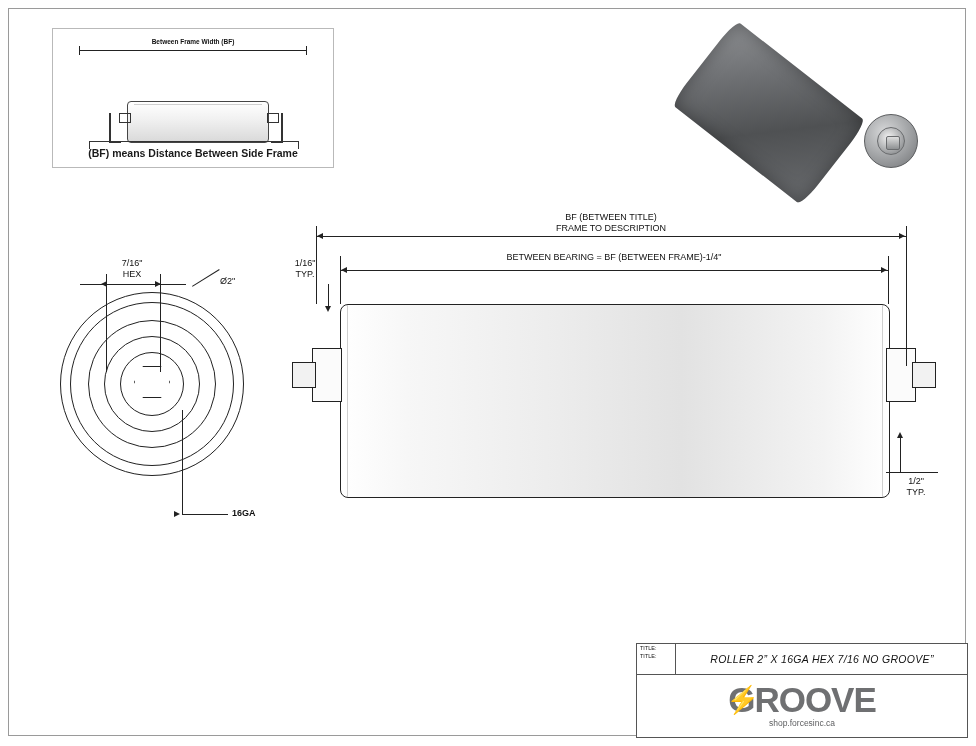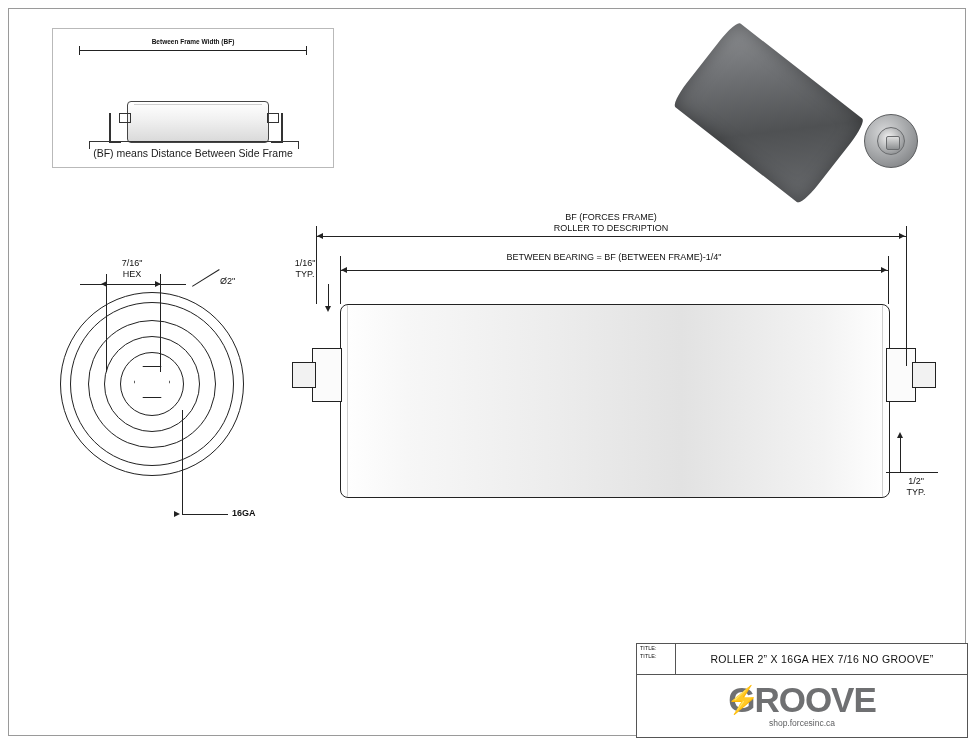--- a/index.html
+++ b/index.html
@@ -17,21 +17,21 @@
   }
   .abs{position:absolute;}
 
   
   #bf-box{
     left:52px;top:28px;width:280px;height:138px;
     border:1px solid #b9b9b9;background:#fff;
   }
   #bf-box .cap{
     position:absolute;left:0;right:0;bottom:8px;text-align:center;
-    font-size:10.5px;font-weight:normal;color:#1a1a1a;
+    font-size:10.5px;font-weight:bold;color:#1a1a1a;
   }
   #bf-box .topdim{
     position:absolute;left:26px;top:10px;width:228px;height:16px;
   }
   #bf-box .topdim .t{
     position:absolute;left:0;right:0;top:-1px;text-align:center;
     font-size:6.5px;font-weight:bold;
   }
   #bf-box .topdim .ln{
     position:absolute;left:0;right:0;top:11px;height:1px;background:#222;
@@ -116,21 +116,21 @@
   
   #titleblock{
     left:636px;top:643px;width:330px;height:93px;border:1px solid #555;background:#fff;
   }
   #tb-top{position:absolute;left:0;top:0;right:0;height:30px;border-bottom:1px solid #555;}
   #tb-left{position:absolute;left:0;top:0;width:38px;height:30px;border-right:1px solid #555;}
   #tb-left span{display:block;font-size:5.5px;line-height:8px;padding-left:3px;}
   #tb-title{
     position:absolute;left:44px;top:0;right:4px;height:30px;
     display:flex;align-items:center;justify-content:center;
-    font-size:10.5px;letter-spacing:.3px;
+    font-size:10.5px;letter-spacing:.3px;font-style:italic;
   }
   #brand{
     position:absolute;left:0;right:0;top:32px;height:58px;
     display:flex;flex-direction:column;align-items:center;justify-content:center;
   }
   #brand-word{
     font-size:35px;font-weight:bold;color:#6f7072;letter-spacing:-1px;line-height:34px;
     position:relative;
   }
   #bolt{
@@ -212,22 +212,22 @@
   <div class="bearing" style="left:596px;"></div>
   <div class="stub" style="left:2px;"></div>
   <div class="stub" style="left:622px;"></div>
 
   <div class="ext" style="left:26px;top:4px;height:78px;"></div>
   <div class="ext" style="left:616px;top:4px;height:140px;"></div>
   <div class="dimline" style="left:26px;top:14px;width:590px;"></div>
   <div class="arrowL" style="left:27px;top:11px;"></div>
   <div class="arrowR" style="left:609px;top:11px;"></div>
   <div class="dimtext" style="left:196px;top:-10px;width:250px;">
-    <div>BF (FORCES FRAME)</div>
-    <div>ROLLER TO DESCRIPTION</div>
+    <div>BF (BETWEEN TITLE)</div>
+    <div>FRAME TO DESCRIPTION</div>
   </div>
 
   <div class="ext" style="left:50px;top:34px;height:48px;"></div>
   <div class="ext" style="left:598px;top:34px;height:48px;"></div>
   <div class="dimline" style="left:50px;top:48px;width:548px;"></div>
   <div class="arrowL" style="left:51px;top:45px;"></div>
   <div class="arrowR" style="left:591px;top:45px;"></div>
   <div class="dimtext" style="left:174px;top:30px;width:300px;">BETWEEN BEARING = BF (BETWEEN FRAME)-1/4"</div>
 
   <div class="dimtext" style="left:-20px;top:36px;width:70px;">

